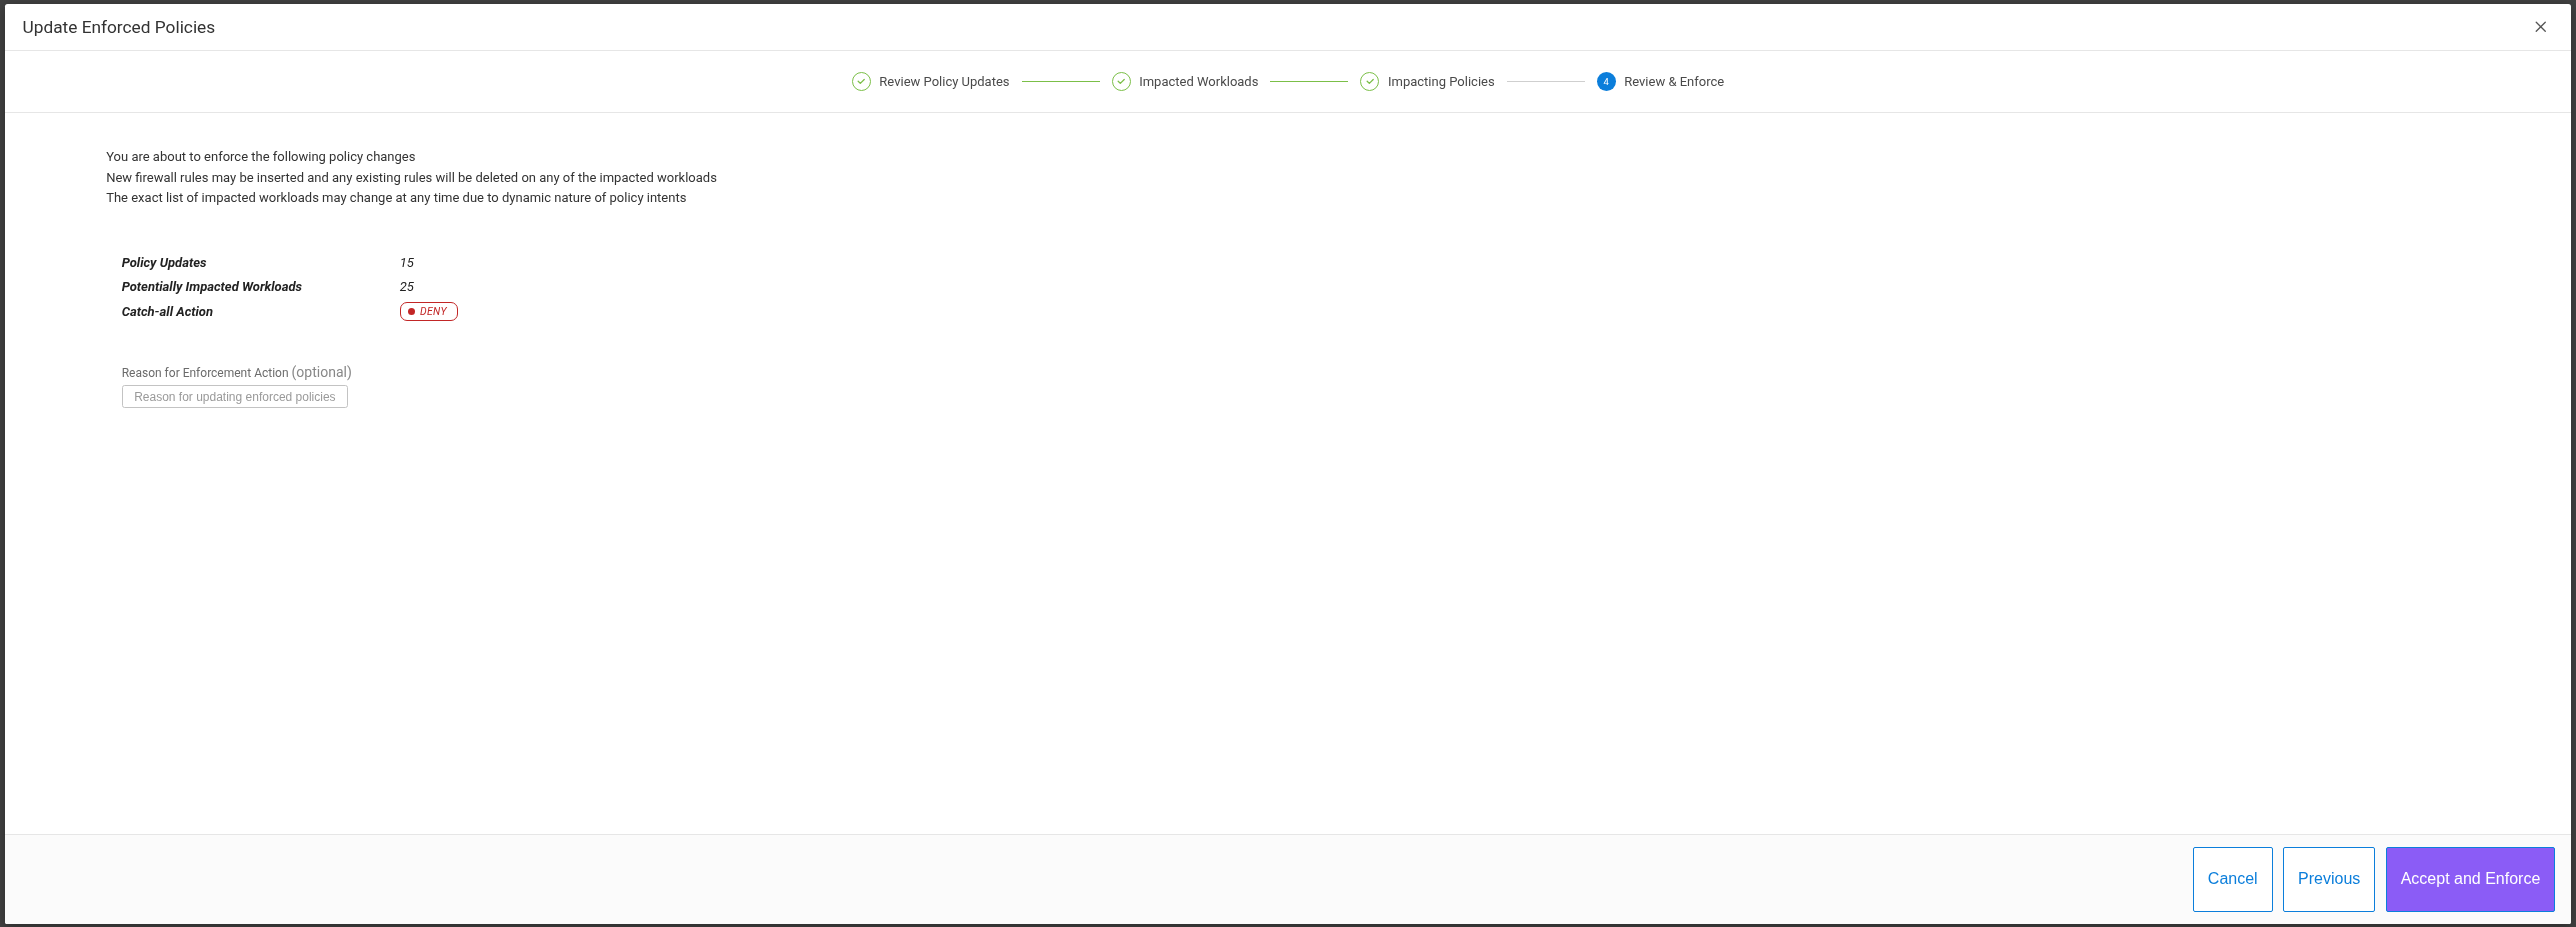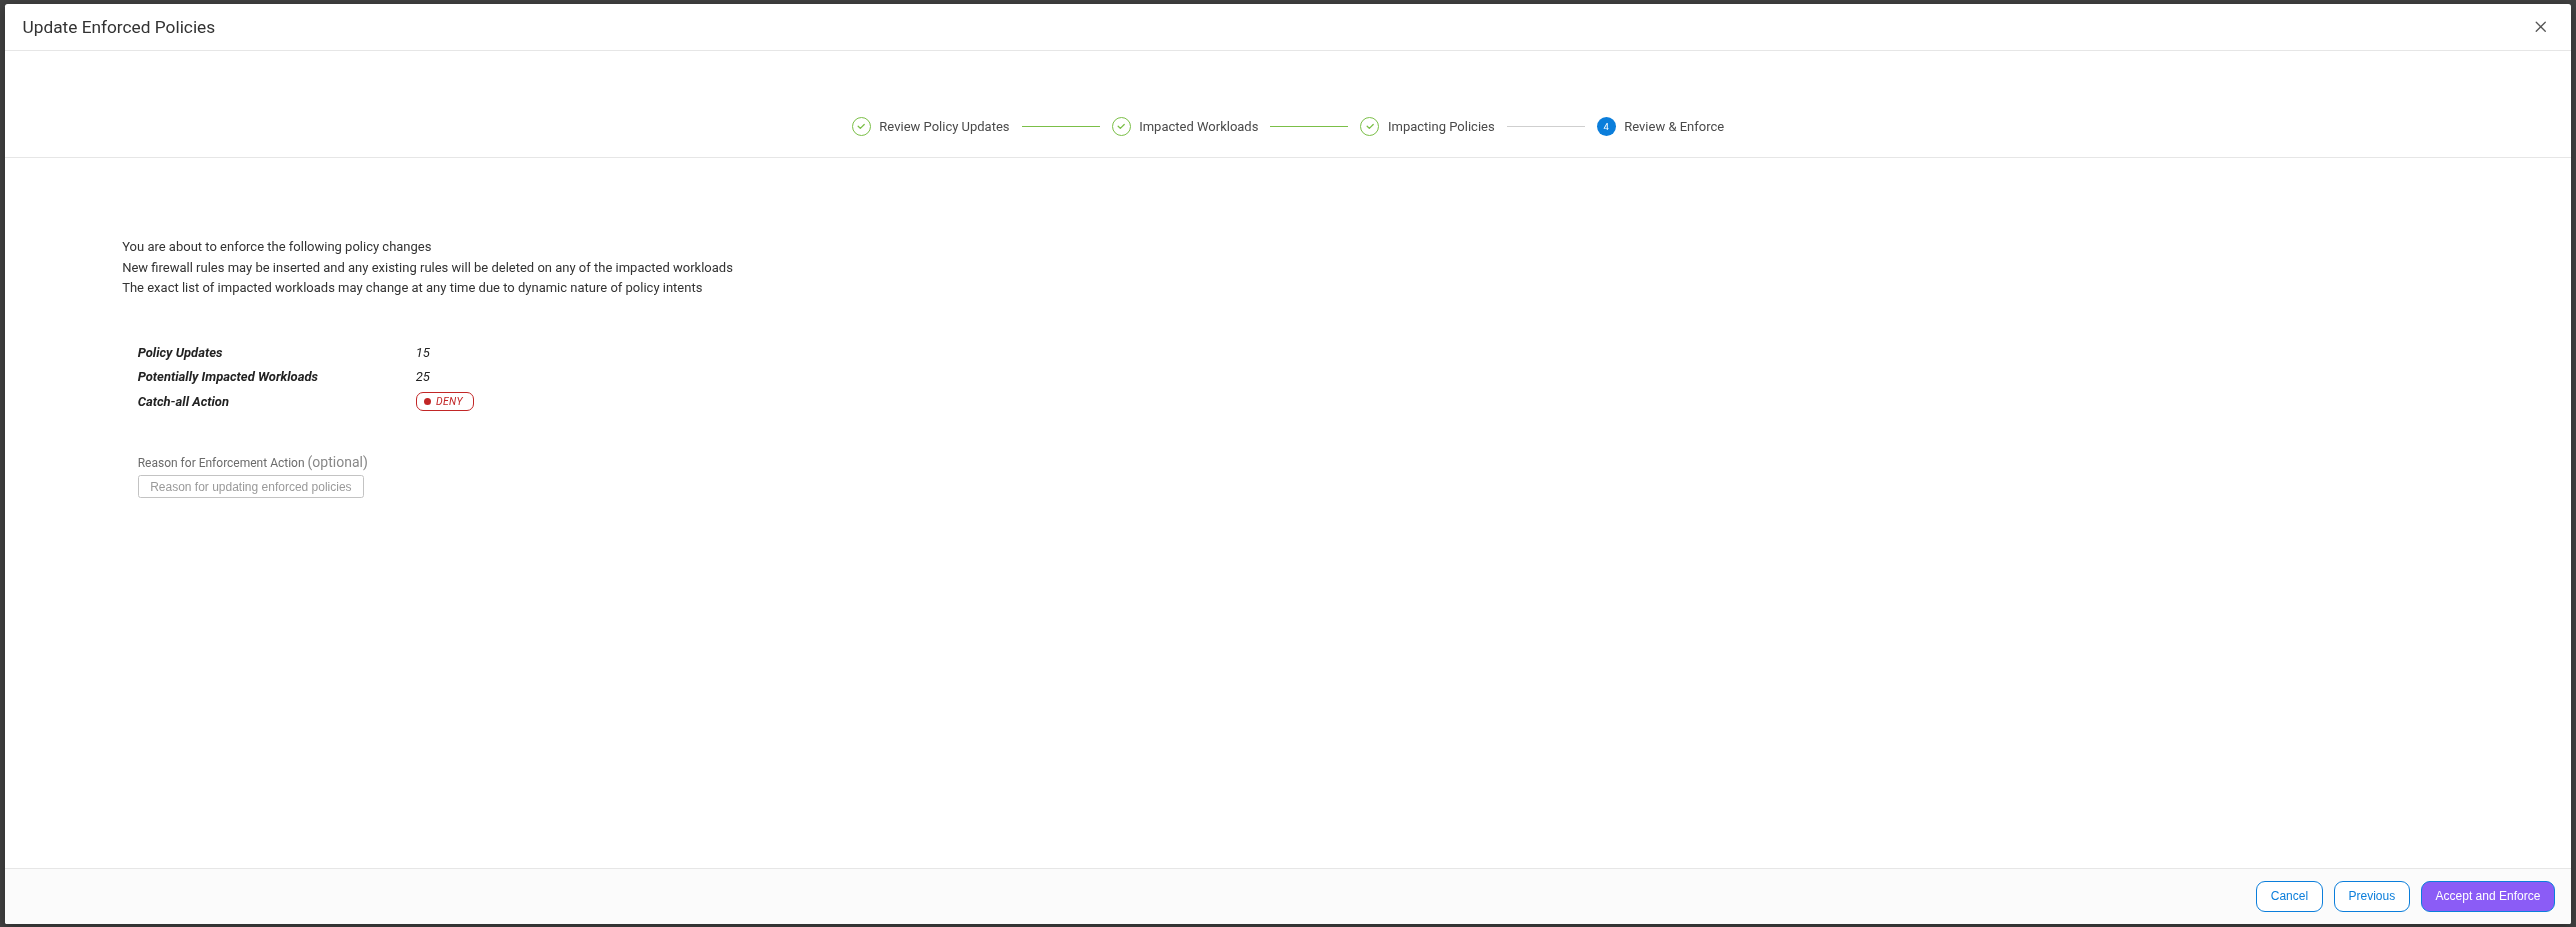--- a/index.html
+++ b/index.html
@@ -29,21 +29,20 @@
     top: 3.5px;
     left: 5.2px;
     right: 5.2px;
     bottom: 3.5px;
     background: #fff;
     border-radius: 2.6px;
     box-shadow: 0 2.6px 12px rgba(0,0,0,0.35);
     display: flex;
     flex-direction: column;
     overflow: hidden;
-    gap: 45px;
   }
   .modal-header {
     display: flex;
     align-items: center;
     justify-content: space-between;
     padding: 12px 19px 12px 17.3px;
     border-bottom: 0.9px solid #e6e6e6;
   }
   .modal-title {
     font-size: 17.3px;
@@ -106,24 +105,23 @@
     width: 78px;
     background: #7bbf48;
   }
   .step-connector.grey {
     background: #cfcfcf;
   }
 
   .modal-body {
     flex: 1;
     overflow: auto;
-    padding: 35px 73px 26px;
+    padding: 35px 101px 26px;
     font-size: 13px;
     min-height: 0;
-    margin-left: 44px;
   }
   .intro p {
     margin: 0 0 1.7px;
     line-height: 1.45;
     color: #333;
   }
 
   .summary-table {
     margin-top: 43px;
     margin-left: 15.5px;
@@ -189,23 +187,23 @@
 
   .modal-footer {
     border-top: 0.9px solid #e6e6e6;
     padding: 12px 15.5px;
     display: flex;
     justify-content: flex-end;
     gap: 10.4px;
     background: #fbfbfb;
   }
   .btn {
-    font-size: 12px;
-    border-radius: 9px;
-    padding: 6px 14px;
+    font-size: 16px;
+    border-radius: 2px;
+    padding: 20px 14px;
     cursor: pointer;
     line-height: 1.4;
   }
   .btn-outline {
     background: #fff;
     color: #0b7edb;
     border: 0.9px solid #0b7edb;
   }
   .btn-primary {
     background: #8b5cf6;

